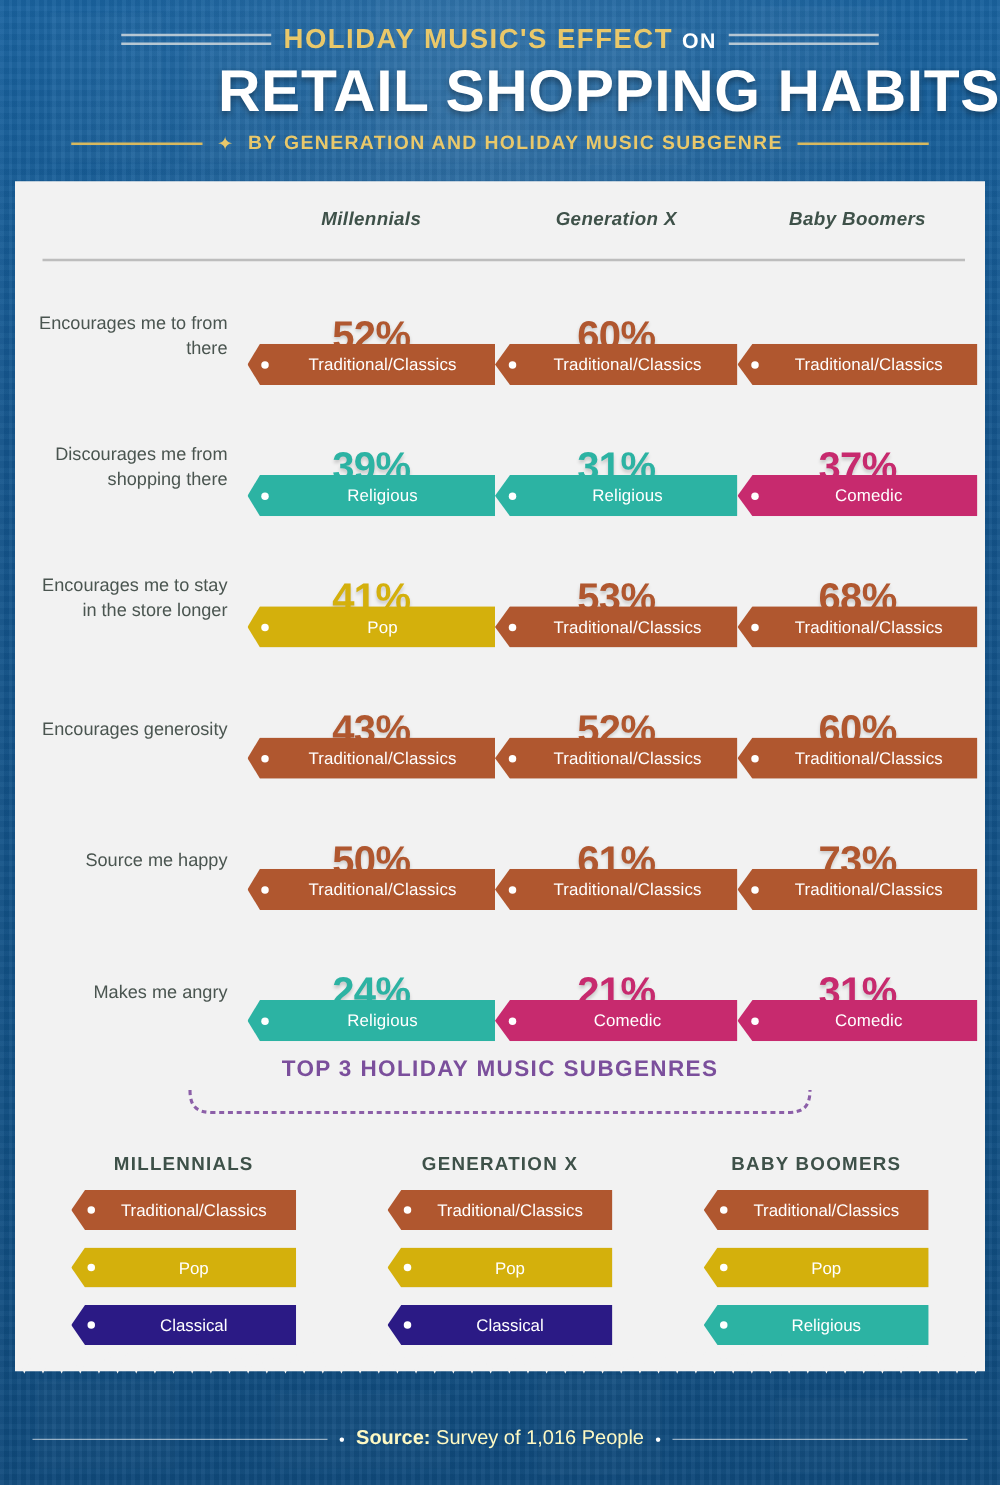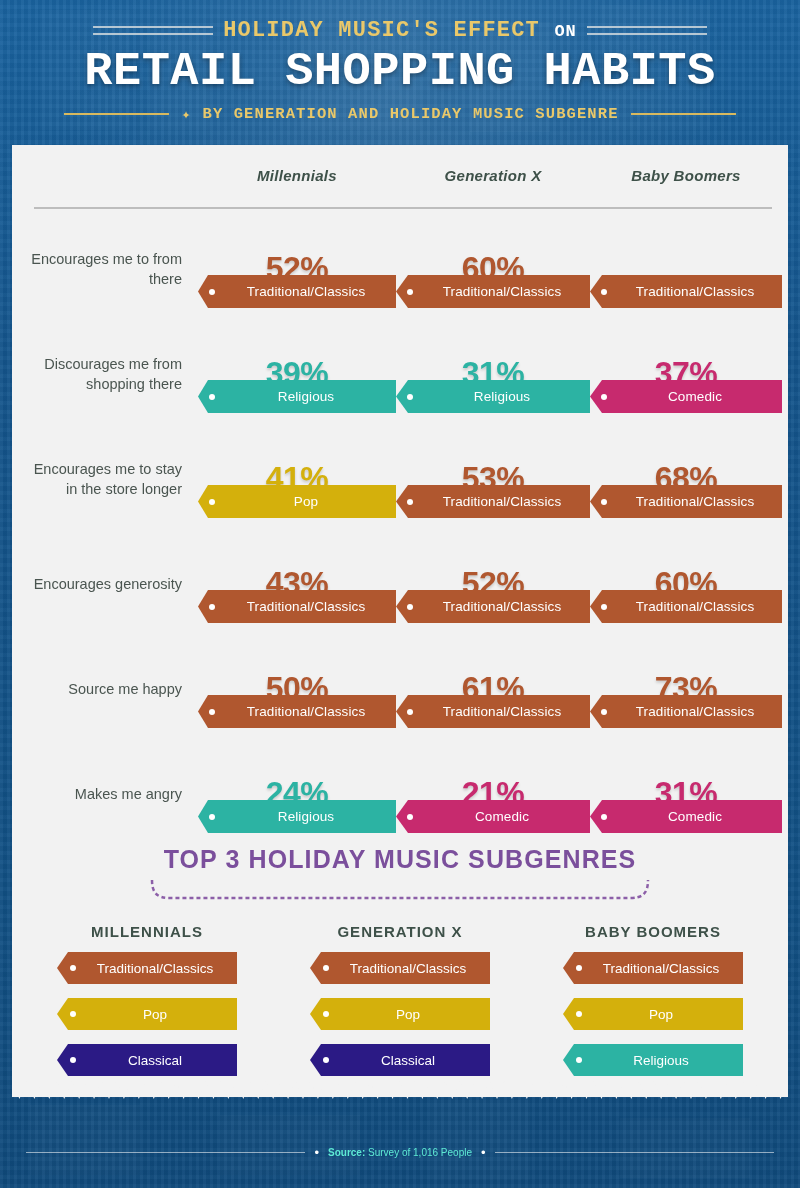--- a/index.html
+++ b/index.html
@@ -17,21 +17,21 @@
       radial-gradient(ellipse 60% 40% at 50% 8%, rgba(255,255,255,.10), rgba(255,255,255,0) 70%),
       repeating-linear-gradient(90deg, rgba(255,255,255,.035) 0 3px, rgba(0,0,0,.03) 3px 7px),
       repeating-linear-gradient(0deg, rgba(255,255,255,.025) 0 4px, rgba(0,0,0,.025) 4px 9px),
       linear-gradient(180deg,#1a63a0 0%,#14558c 30%,#115084 75%,#0f4a7c 100%);
     z-index:0;
   }
   .bg-blocks{position:absolute;inset:0;z-index:0;opacity:.35;}
   .bg-blocks i{position:absolute;display:block;background:rgba(255,255,255,.06);}
 
   
-  .header{position:relative;z-index:3;padding-top:18px;text-align:center;font-family:Liberation Mono, monospace;}
+  .header{position:relative;z-index:3;padding-top:18px;text-align:right;}
   .kicker-row{
     display:flex;align-items:center;justify-content:center;gap:10px;
     padding:0 30px;
   }
   .kicker-rule{flex:1 1 auto;height:0;border-top:2px solid #cfd8dd;border-bottom:2px solid #cfd8dd;
                height:5px;max-width:120px;opacity:.85;}
   .kicker{
     font-size:22px;font-weight:bold;letter-spacing:1.2px;color:#e9c86a;
     font-style:normal;white-space:nowrap;
   }
@@ -107,21 +107,21 @@
   .pct{
     position:absolute;bottom:35px;
     font-size:32px;font-weight:bold;letter-spacing:-.5px;
     text-align:center;
     text-shadow:0 2px 3px rgba(0,0,0,.18);
   }
 
   
   .top3-wrap{position:absolute;left:0;top:700px;width:100%;}
   .top3-title{
-    text-align:center;font-size:25px;font-weight:bold;letter-spacing:1.1px;
+    text-align:center;font-size:18px;font-weight:bold;letter-spacing:1.1px;
     color:#7b4f9c;
   }
   .top3-brace{
     margin:4px auto 0;width:500px;height:24px;display:block;
   }
   .gen-cols{
     position:absolute;top:78px;left:0;width:100%;height:180px;
   }
   .gen-col{position:absolute;top:0;width:230px;}
   .gen-col h4{
@@ -142,21 +142,21 @@
   .tag .tag-label{padding-left:16px;}
 
   
   .footer{
     position:absolute;left:0;bottom:28px;width:100%;z-index:3;
     display:flex;align-items:center;justify-content:center;gap:9px;padding:0 26px;
     box-sizing:border-box;
   }
   .foot-rule{flex:1 1 auto;height:1px;background:rgba(255,255,255,.55);}
   .foot-dot{color:#ffffff;font-size:13px;}
-  .foot-text{color:#5eead4;font-size:10px;white-space:nowrap;}
+  .foot-text{color:#fef9c3;font-size:16px;white-space:nowrap;}
   .foot-text b{font-weight:bold;}
 </style>
 </head>
 <body>
 
 <div class="bg-texture"></div>
 <div class="bg-blocks">
   <i style="left:40px;top:10px;width:90px;height:120px;"></i>
   <i style="left:150px;top:30px;width:60px;height:100px;"></i>
   <i style="left:300px;top:0px;width:120px;height:130px;"></i>

